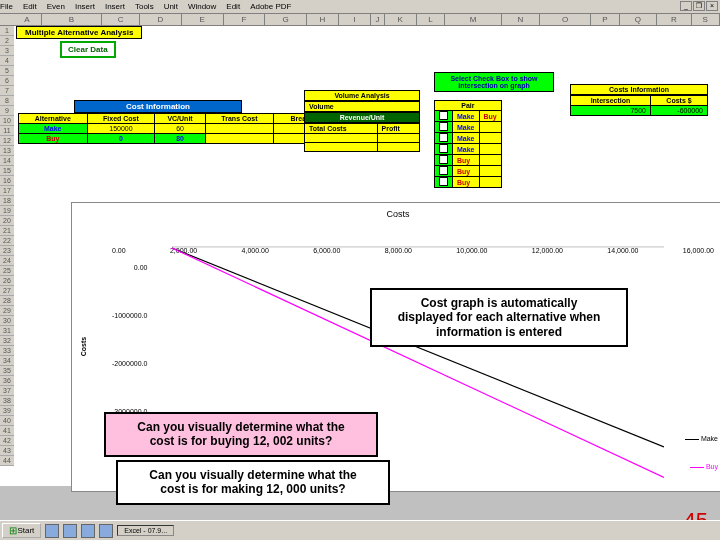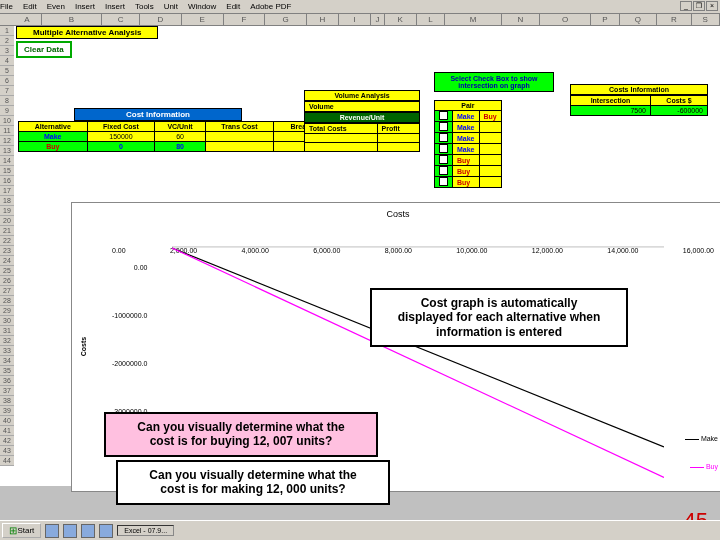--- a/index.html
+++ b/index.html
@@ -8,24 +8,24 @@
   .menubar span { margin-right: 10px; }
   .winctrl { position: absolute; right: 2px; top: 1px; display: flex; }
   .winctrl div { width: 12px; height: 10px; background: #d4d0c8; border: 1px solid #808080; font-size: 7px; text-align: center; line-height: 8px; margin-left: 1px; }
   .colheaders { display: flex; background: #d4d0c8; height: 12px; border-bottom: 1px solid #808080; }
   .rowcol { width: 14px; background: #d4d0c8; }
   .colh { border-right: 1px solid #808080; text-align: center; font-size: 8px; line-height: 12px; color: #555; }
   .sheet { position: absolute; top: 26px; left: 0; width: 720px; height: 460px; background: #fff; }
   .rownums { position: absolute; left: 0; top: 0; width: 14px; background: #d4d0c8; }
   .rownums div { height: 10px; border-bottom: 1px solid #aaa; font-size: 7px; text-align: center; color: #555; line-height: 10px; }
   .content { position: absolute; left: 14px; top: 0; right: 0; }
-  .titlecell { background: #ffff00; border: 1px solid #000; padding: 1px 16px; font-size: 8px; font-weight: bold; display: inline-block; }
-  .clearbtn { background: #fff; border: 2px solid #0a0; color: #006400; padding: 2px 6px; font-size: 8px; font-weight: bold; display: inline-block; margin-top: 2px; }
+  .titlecell { background: #ffff00; border: 1px solid #000; padding: 1px 8px; font-size: 8px; font-weight: bold; display: inline-block; }
+  .clearbtn { background: #fff; border: 2px solid #0a0; color: #006400; padding: 2px 6px; font-size: 8px; font-weight: bold; display: inline-block; margin-top: 2px; margin-left: 44px; }
   .sectionhdr { background: #0066cc; color: #fff; font-size: 8px; font-weight: bold; text-align: center; padding: 1px; border: 1px solid #000; }
-  .costinfo { position: absolute; left: 4px; top: 74px; width: 328px; margin-top: 8px; }
+  .costinfo { position: absolute; left: 4px; top: 74px; width: 328px; }
   .costinfo table { border-collapse: collapse; width: 100%; }
   .costinfo th { background: #ffff00; border: 1px solid #000; font-size: 7px; padding: 1px 2px; font-weight: bold; }
   .costinfo td { border: 1px solid #000; font-size: 7px; padding: 1px 2px; text-align: center; background: #ffff00; }
   .greencell { background: #00ff00 !important; }
   .volblock { position: absolute; left: 290px; top: 64px; width: 116px; }
   .volblock .hdr { background: #ffff00; border: 1px solid #000; font-size: 7px; font-weight: bold; text-align: center; padding: 1px; }
   .volblock .sub { background: #006400; border: 1px solid #000; font-size: 7px; font-weight: bold; color: #fff; text-align: center; padding: 1px; }
   .volblock table { border-collapse: collapse; width: 100%; }
   .volblock td { border: 1px solid #000; background: #ffff00; font-size: 7px; padding: 1px 4px; font-weight: bold; }
   .selbox { position: absolute; left: 420px; top: 46px; width: 120px; background: #00ff00; border: 1px solid #000; font-size: 7px; font-weight: bold; text-align: center; padding: 2px; color: #0000aa; }
@@ -304,21 +304,21 @@
       </div>
       <div class="legend">
         <div class="lm"><span class="dash" style="border-color:#000"></span> <span>Make</span></div>
         <div class="lb"><span class="dash" style="border-color:#ff00ff"></span> <span>Buy</span></div>
       </div>
     </div>
   </div>
 </div>
 
 <div class="callout" style="left:370px;top:288px;width:258px;">Cost graph is automatically displayed for each alternative when information is entered</div>
-<div class="callout pink" style="left:104px;top:412px;width:274px;">Can you visually determine what the cost is for buying 12, 007 units?</div>
+<div class="callout pink" style="left:104px;top:412px;width:274px;">Can you visually determine what the cost is for buying 12, 002 units?</div>
 <div class="callout" style="left:116px;top:460px;width:274px;">Can you visually determine what the cost is for making 12, 000 units?</div>
 
 <div class="slidenum">45</div>
 
 <div class="taskbar">
   <div class="startbtn">
     <span style="color:#008000;font-size:10px;">⊞</span>
     <span>Start</span>
   </div>
   <span class="tbicon"></span>

